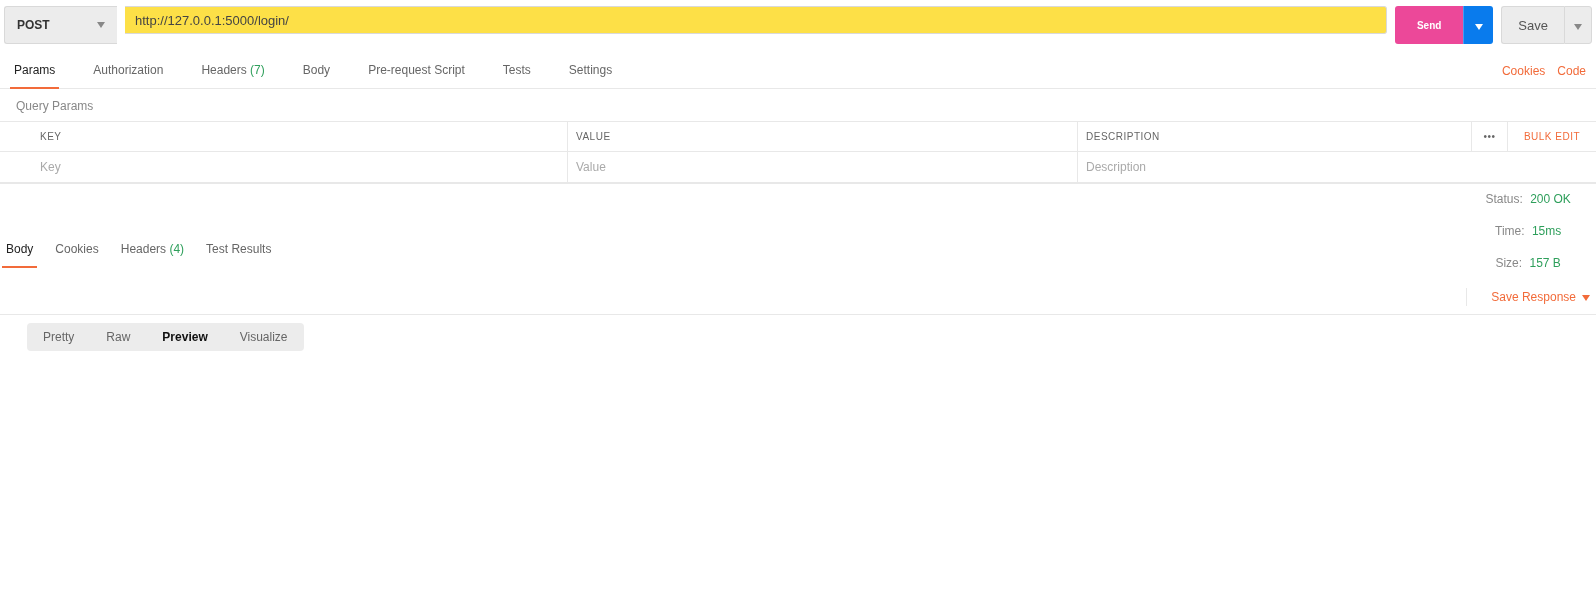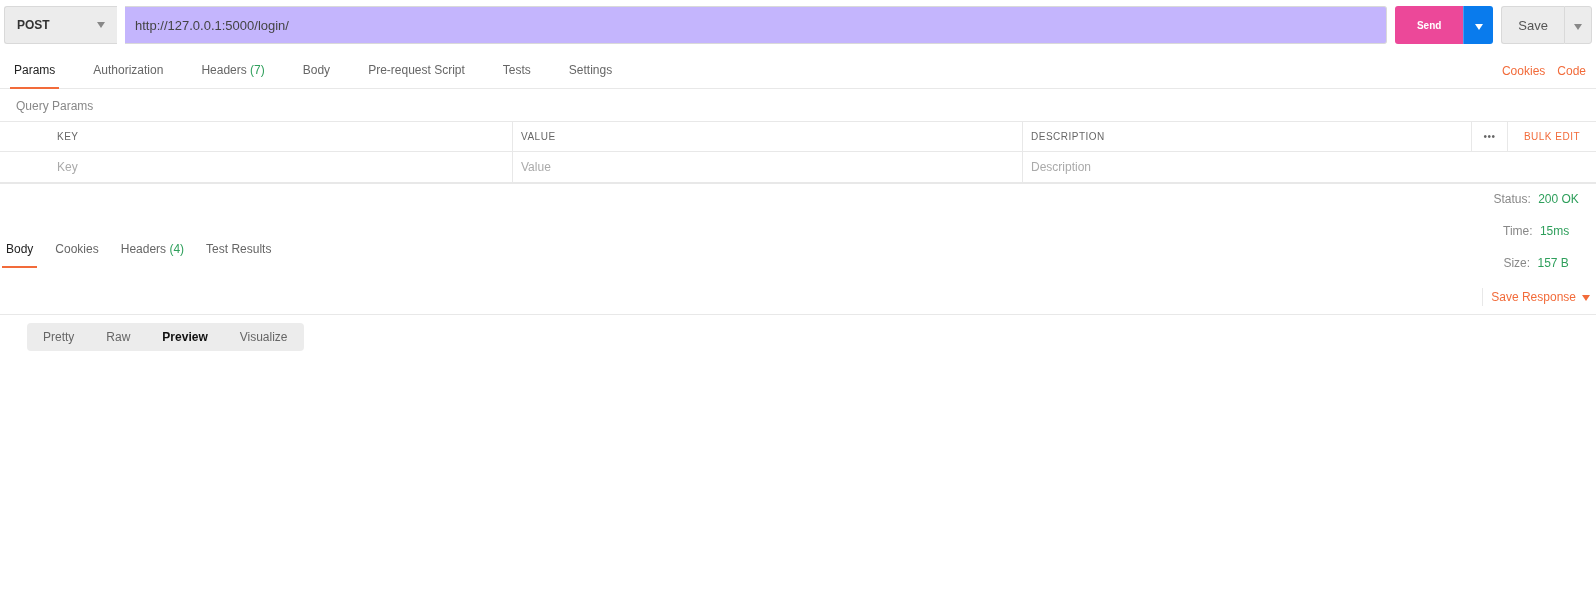--- a/index.html
+++ b/index.html
@@ -9,22 +9,22 @@
   
   .request-bar { display:flex; align-items:stretch; padding:6px 4px 10px 4px; gap:8px; }
   .method-box {
     display:flex; align-items:center; justify-content:space-between;
     width:113px; height:38px; padding:0 12px;
     background:#ececec; border:1px solid #d9d9d9; border-right:none;
     border-radius:3px 0 0 3px; font-weight:600; color:#333;
   }
   .method-box .chev { color:#888; }
   .url-box {
-    flex:1; height:38px;
-    background:#c4b5fd; border:1px solid #d9d9d9; border-left:none;
+    flex:1; height:28px;
+    background:#fde047; border:1px solid #d9d9d9; border-left:none;
     border-radius:0 3px 3px 0; padding:8px 10px; display:flex; align-items:center; color:#444;
   }
   .url-box input { width:100%; border:none; background:transparent; outline:none; font-size:13px; color:#444; }
   .send-group { display:flex; height:38px; }
   .send-btn {
     background:#ec4899; color:#fff; font-weight:700; font-size:10px;
     border:none; padding:0 22px; border-radius:3px 0 0 3px; cursor:pointer;
   }
   .send-dd {
     width:30px; background:#097bed; border:none; border-left:1px solid rgba(255,255,255,.25);
@@ -56,40 +56,40 @@
 
   
   .qp-label { padding:10px 16px 8px; color:#888; font-size:12px; }
   .qp-table { border:1px solid #e8e8e8; border-left:none; border-right:none; }
   .qp-head, .qp-row { display:flex; }
   .qp-head { background:#fff; border-bottom:1px solid #e8e8e8; }
   .qp-head .cell { font-size:10px; letter-spacing:.5px; color:#666; text-transform:uppercase; padding:9px 8px; }
   .qp-row .cell { padding:8px 8px; }
   .cell { border-right:1px solid #e8e8e8; }
   .cell:last-child { border-right:none; }
-  .c-key   { width:496px; padding-left:40px !important;margin-left:17px; }
+  .c-key   { width:568px; padding-left:40px !important; }
   .c-value { width:510px; }
   .c-desc  { flex:1; }
   .c-tools { width:36px; display:flex; align-items:center; justify-content:center; color:#888; cursor:pointer; border-right:1px solid #e8e8e8;}
   .c-bulk  { width:88px; display:flex; align-items:center; justify-content:center; }
   .qp-row { border-bottom:1px solid #e8e8e8; }
   .qp-row input { width:100%; border:none; outline:none; font-size:12px; color:#444; }
   .qp-row input::placeholder { color:#aaa; }
 
   
   .resp-tab-row { display:flex; align-items:center; border-bottom:1px solid #e8e8e8; padding:8px 6px 0 4px; }
   .resp-tabs { display:flex; gap:18px; }
   .resp-tab { padding:2px 2px 11px; color:#666; cursor:pointer; position:relative; }
   .resp-tab.active { color:#222; }
   .resp-tab.active::after {
     content:""; position:absolute; left:-2px; right:-2px; bottom:-1px; height:2px; background:#f26b3a;
   }
   .resp-meta { margin-left:auto; display:flex; align-items:center; gap:18px; color:#888; padding-bottom:8px;flex-direction:column;}
   .meta-pair .val-green { color:#2e9f5b; margin-left:4px;}
-  .save-resp { display:flex; align-items:center; gap:6px; color:#f26b3a; cursor:pointer; font-weight:500; padding-left:8px; border-left:1px solid #e8e8e8; height:18px;}
+  .save-resp { display:flex; align-items:center; gap:6px; color:#f26b3a; cursor:pointer; font-weight:500; padding-left:24px; border-left:1px solid #e8e8e8; height:18px;}
 
   .view-toggle-row { padding:8px 6px;margin-left:21px; }
   .seg { display:inline-flex; background:#ececec; border-radius:4px; overflow:hidden; }
   .seg button { border:none; background:transparent; padding:7px 16px; font-size:12px; color:#666; cursor:pointer; }
   .seg button.active { color:#111; font-weight:700; }
 
   .preview-body { padding:4px 12px; font-family: "Times New Roman", serif; font-size:16px; color:#000; }
 
   svg.tri-down { width:8px; height:6px; }
   svg.tri-down polygon { fill: currentColor; }

